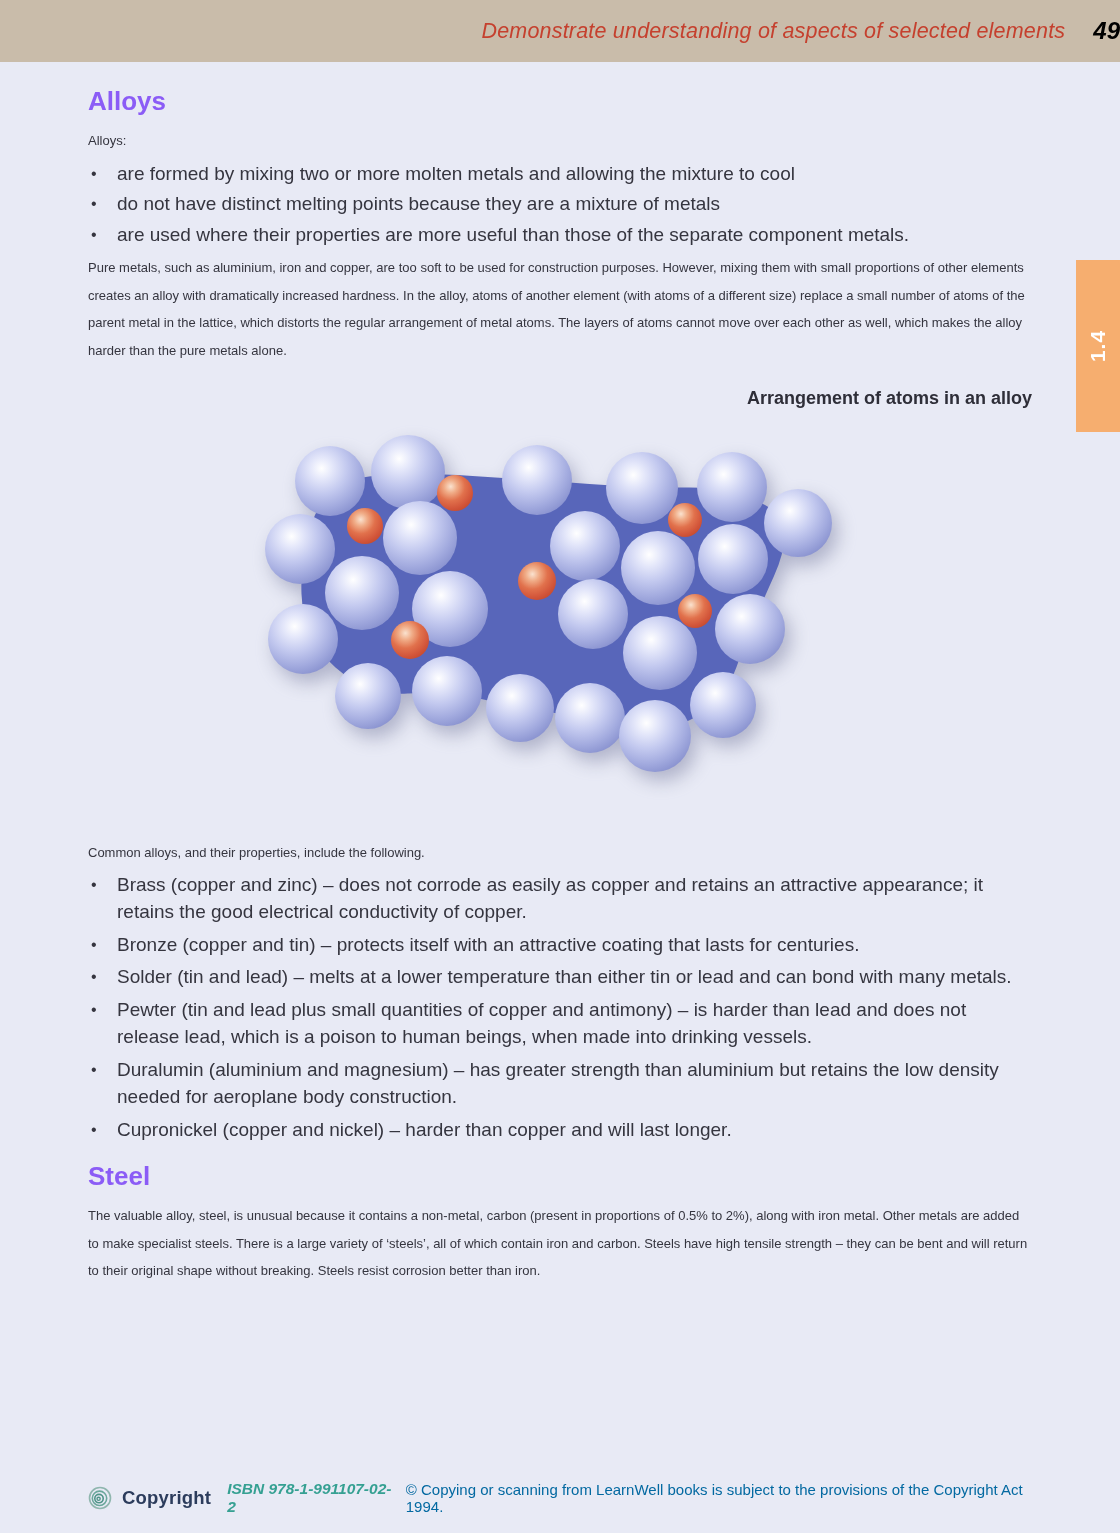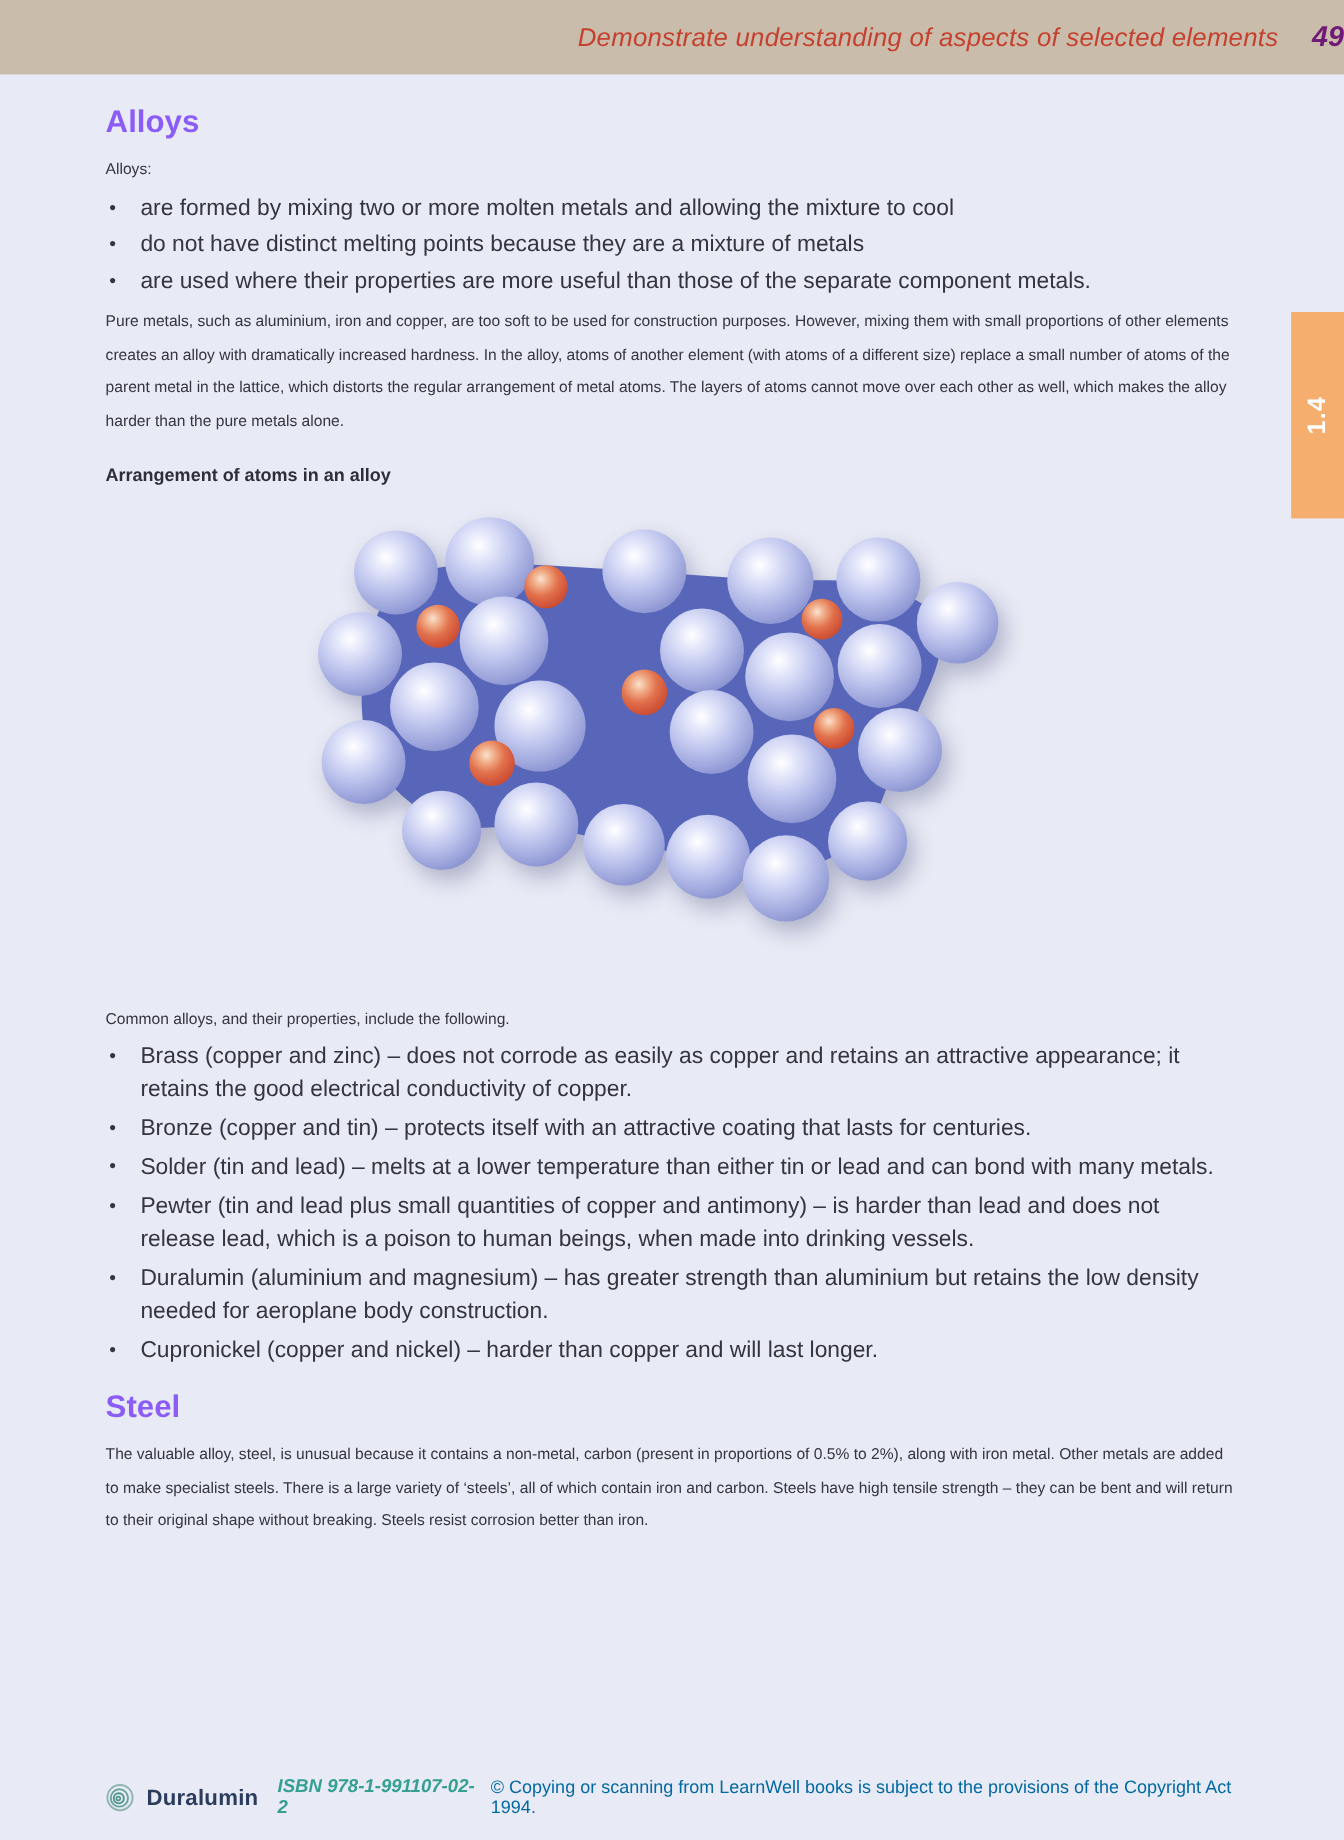--- a/index.html
+++ b/index.html
@@ -14,21 +14,21 @@
     margin: 0 auto;
   }
   
   .topbar {
     position: absolute; top:0; left:0; width:100%; height:62px;
     background:#c9bcaa;
     display:flex; align-items:center; justify-content:flex-end;
     gap:28px;
   }
   .topbar-title { color:#c5402e; font-style:italic; font-size:21.5px; letter-spacing:.2px; }
-  .topbar-page  { color:#701a75; font-style:italic; font-weight:bold; font-size:24px; }
+  .topbar-page  { color:#000000; font-style:italic; font-weight:bold; font-size:24px; }
   
   .side-tab {
     position:absolute; top:260px; right:0; width:44px; height:172px;
     background:#f6ae6f; display:flex; align-items:center; justify-content:center;
   }
   .side-tab span {
     transform:rotate(-90deg); color:#ffffff; font-weight:bold;
     font-size:21px; letter-spacing:1px; white-space:nowrap;
   }
   
@@ -40,22 +40,22 @@
   .para  { margin-top:6px; }
   ul.bullets { list-style:none; margin:4px 0 0 0; }
   ul.bullets li { display:flex; margin-bottom:3px; }
   ul.bullets.wide li { margin-bottom:5px; }
   ul.bullets .dot {
     flex:none; width:29px; padding-left:3px;
     font-size:16px; line-height:27.5px; color:#35353f;
   }
   ul.bullets .li-text { flex:1; font-size:19px; line-height:27.5px; }
   .fig-title {
-    margin-top:24px; text-align:left;
-    font-size:15px; font-weight:bold; color:#2e2e38;
+    margin-top:24px; text-align:right;
+    font-size:18px; font-weight:bold; color:#2e2e38;
   }
   #alloy-figure {
     display:block; margin:14px auto 0; overflow:visible;
     filter: drop-shadow(6px 9px 9px rgba(108,112,150,.45));
   }
   .after-figure { margin-top:56px; }
   
   .footer {
     position:absolute; left:88px; top:1480px; width:960px;
     display:flex; align-items:center; gap:10px;
@@ -190,18 +190,18 @@
 
   <footer class="footer">
     <span class="logo">
       <svg width="24" height="24" viewBox="0 0 24 24" xmlns="http://www.w3.org/2000/svg">
         <circle cx="12" cy="12" r="10.5" fill="none" stroke="#8fb6ae" stroke-width="1.6"></circle>
         <circle cx="11.5" cy="12.3" r="7.2" fill="none" stroke="#6aa79b" stroke-width="1.6"></circle>
         <circle cx="11" cy="12.6" r="4.2" fill="none" stroke="#4f9488" stroke-width="1.6"></circle>
         <circle cx="10.6" cy="12.8" r="1.6" fill="none" stroke="#4f9488" stroke-width="1.4"></circle>
       </svg>
     </span>
-    <span class="brand">Duralumin</span>
+    <span class="brand">Copyright</span>
     <span class="isbn">ISBN 978-1-991107-02-2</span>
     <span class="copyright">© Copying or scanning from LearnWell books is subject to the provisions of the Copyright Act 1994.</span>
   </footer>
 
 </div>
 
 </body></html>

